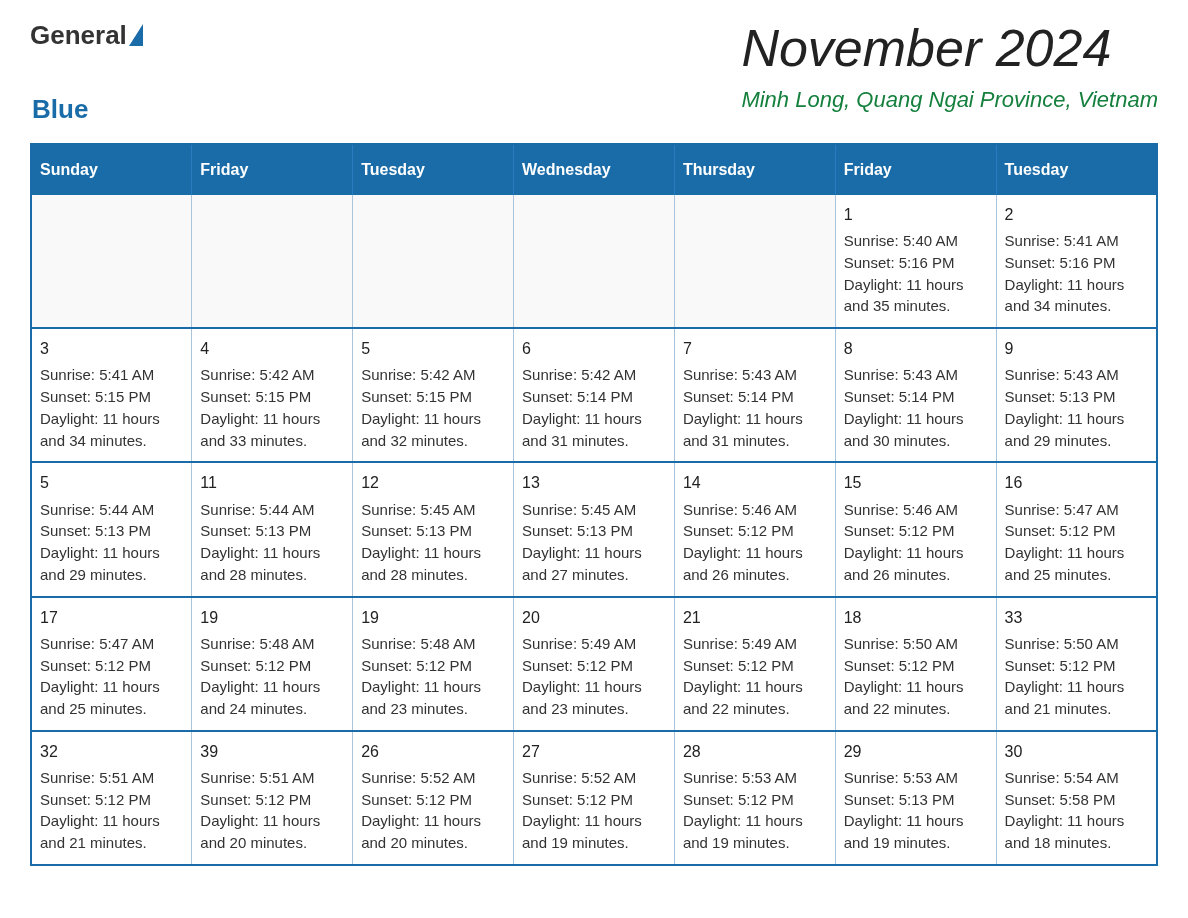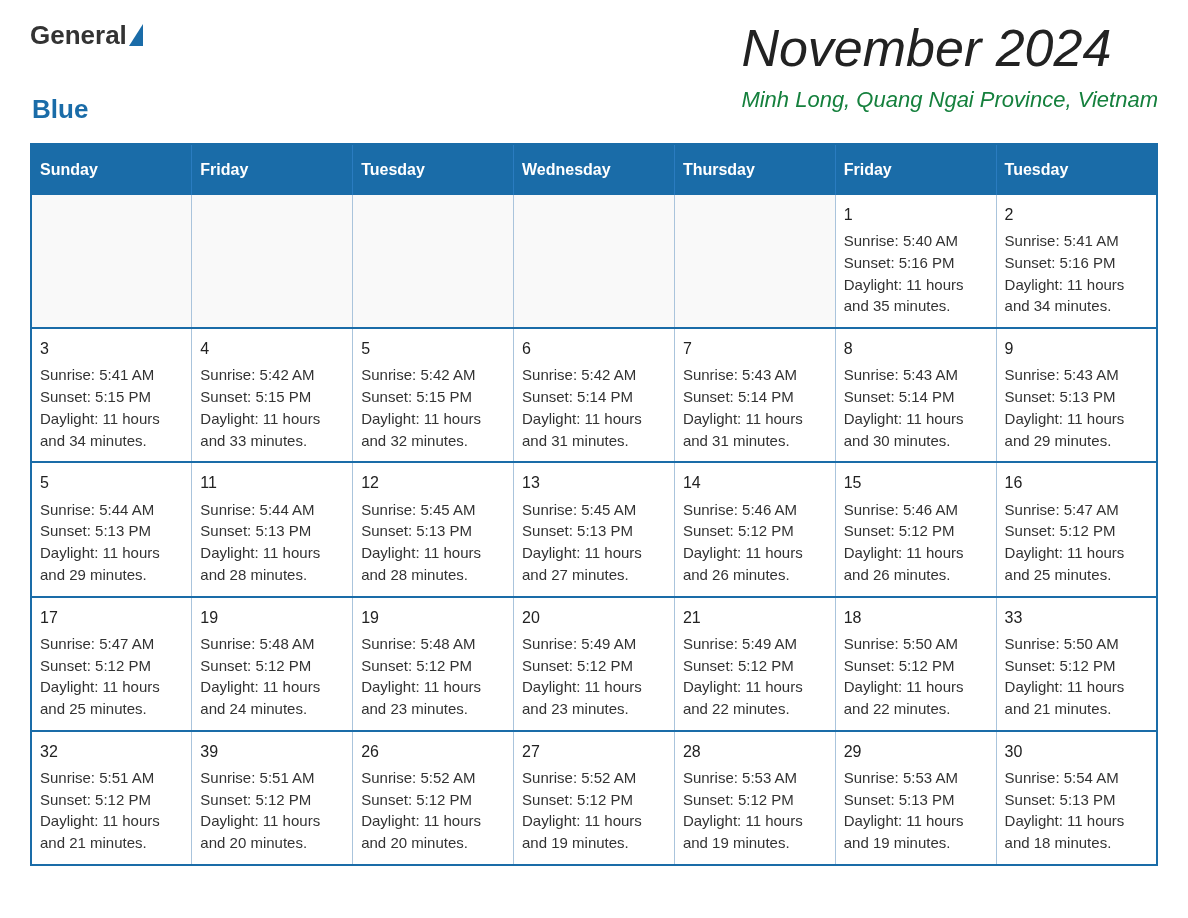--- a/index.html
+++ b/index.html
@@ -314,18 +314,18 @@
         </td>
         <td>
           <span class="day-number">29</span>
           <div class="day-info" style="white-space: pre-line;">Sunrise: 5:53 AM
 Sunset: 5:13 PM
 Daylight: 11 hours and 19 minutes.</div>
         </td>
         <td>
           <span class="day-number">30</span>
           <div class="day-info" style="white-space: pre-line;">Sunrise: 5:54 AM
-Sunset: 5:13 PM
+Sunset: 5:58 PM
 Daylight: 11 hours and 18 minutes.</div>
         </td>
       </tr>
     </tbody>
 </table>
 
 </body></html>

